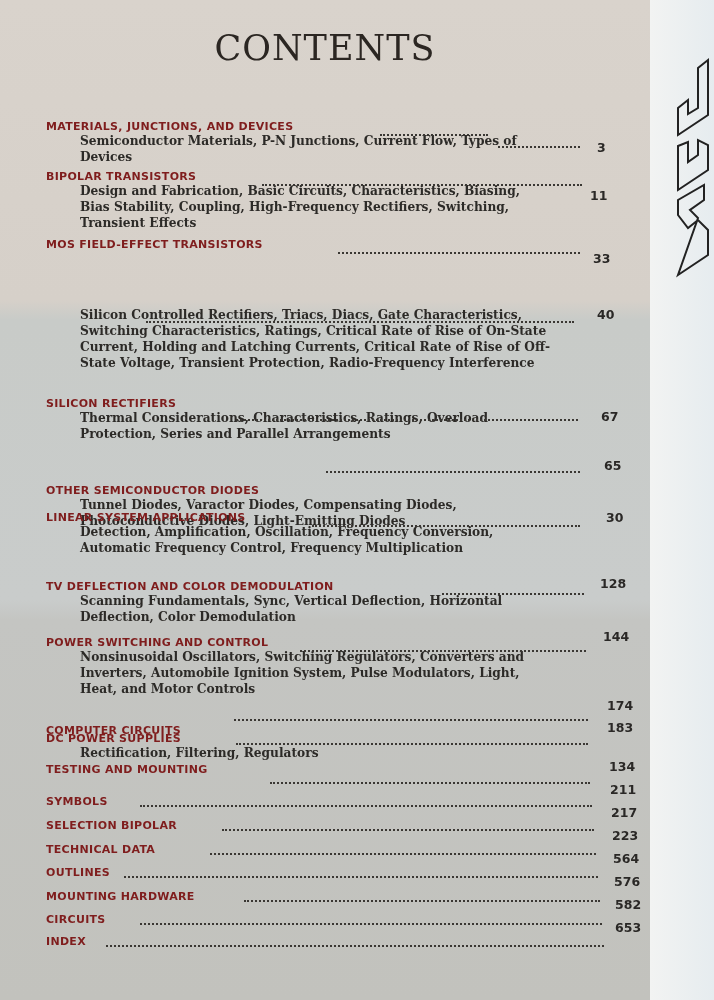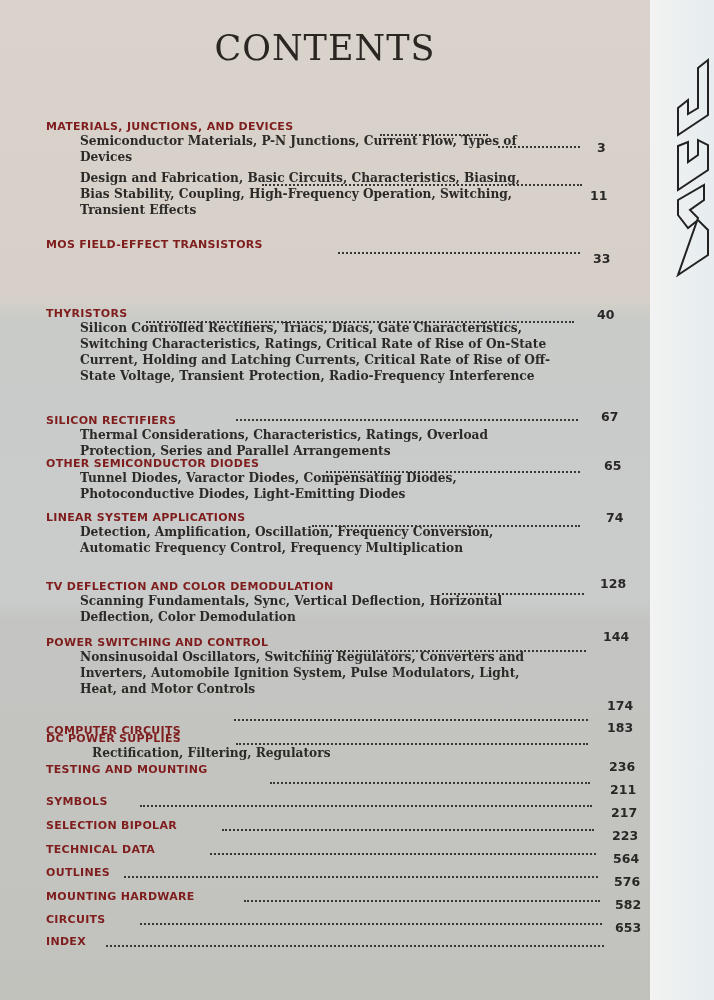--- a/index.html
+++ b/index.html
@@ -60,58 +60,58 @@
 
   <div class="entry" style="top:120px">
     <div class="head">MATERIALS, JUNCTIONS, AND DEVICES</div>
     <div class="sub">Semiconductor Materials, P-N Junctions, Current Flow, Types of Devices</div>
   </div>
   <div class="dots" style="left:380px;top:134px;width:108px"></div>
   <div class="dots" style="left:498px;top:146px;width:82px"></div>
   <div class="pg" style="left:597px;top:140px">3</div>
 
   <div class="entry" style="top:170px">
-    <div class="sub">Design and Fabrication, Basic Circuits, Characteristics, Biasing, Bias Stability, Coupling, High-Frequency Operation, Switching, Transient Effects</div>
+    <div class="head">BIPOLAR TRANSISTORS</div>
+    <div class="sub">Design and Fabrication, Basic Circuits, Characteristics, Biasing, Bias Stability, Coupling, High-Frequency Rectifiers, Switching, Transient Effects</div>
   </div>
   <div class="dots" style="left:262px;top:184px;width:320px"></div>
   <div class="pg" style="left:590px;top:188px">11</div>
 
   <div class="entry" style="top:238px">
     <div class="head">MOS FIELD-EFFECT TRANSISTORS</div>
   </div>
   <div class="dots" style="left:338px;top:252px;width:242px"></div>
   <div class="pg" style="left:593px;top:251px">33</div>
 
   <div class="entry" style="top:307px">
-    <div class="head">THYRISTORS</div>
     <div class="sub">Silicon Controlled Rectifiers, Triacs, Diacs, Gate Characteristics, Switching Characteristics, Ratings, Critical Rate of Rise of On-State Current, Holding and Latching Currents, Critical Rate of Rise of Off-State Voltage, Transient Protection, Radio-Frequency Interference</div>
   </div>
   <div class="dots" style="left:146px;top:321px;width:428px"></div>
   <div class="pg" style="left:597px;top:307px">40</div>
 
-  <div class="entry" style="top:414px">
+  <div class="entry" style="top:397px">
     <div class="head">SILICON RECTIFIERS</div>
     <div class="sub">Thermal Considerations, Characteristics, Ratings, Overload Protection, Series and Parallel Arrangements</div>
   </div>
   <div class="dots" style="left:236px;top:419px;width:342px"></div>
   <div class="pg" style="left:601px;top:409px">67</div>
 
-  <div class="entry" style="top:457px">
+  <div class="entry" style="top:484px">
     <div class="head">OTHER SEMICONDUCTOR DIODES</div>
     <div class="sub">Tunnel Diodes, Varactor Diodes, Compensating Diodes, Photoconductive Diodes, Light-Emitting Diodes</div>
   </div>
   <div class="dots" style="left:326px;top:471px;width:254px"></div>
   <div class="pg" style="left:604px;top:458px">65</div>
 
   <div class="entry" style="top:511px">
     <div class="head">LINEAR SYSTEM APPLICATIONS</div>
     <div class="sub">Detection, Amplification, Oscillation, Frequency Conversion, Automatic Frequency Control, Frequency Multiplication</div>
   </div>
   <div class="dots" style="left:312px;top:525px;width:268px"></div>
-  <div class="pg" style="left:606px;top:510px">74</div>
+  <div class="pg" style="left:606px;top:510px">30</div>
 
   <div class="entry" style="top:580px">
     <div class="head">TV DEFLECTION AND COLOR DEMODULATION</div>
     <div class="sub">Scanning Fundamentals, Sync, Vertical Deflection, Horizontal Deflection, Color Demodulation</div>
   </div>
   <div class="dots" style="left:442px;top:593px;width:142px"></div>
   <div class="pg" style="left:600px;top:576px">128</div>
 
   <div class="entry" style="top:636px">
     <div class="head">POWER SWITCHING AND CONTROL</div>
@@ -121,30 +121,30 @@
   <div class="pg" style="left:603px;top:629px">144</div>
 
   <div class="entry" style="top:724px">
     <div class="head">COMPUTER CIRCUITS</div>
   </div>
   <div class="dots" style="left:234px;top:719px;width:354px"></div>
   <div class="pg" style="left:607px;top:698px">174</div>
 
   <div class="entry" style="top:732px">
     <div class="head">DC POWER SUPPLIES</div>
-    <div class="sub" style="margin-left:46px">Rectification, Filtering, Regulators</div>
+    <div class="sub" style="margin-left:34px">Rectification, Filtering, Regulators</div>
   </div>
   <div class="dots" style="left:236px;top:743px;width:352px"></div>
   <div class="pg" style="left:607px;top:720px">183</div>
 
   <div class="entry" style="top:763px">
     <div class="head">TESTING AND MOUNTING</div>
   </div>
   <div class="dots" style="left:270px;top:782px;width:320px"></div>
-  <div class="pg" style="left:609px;top:759px">236</div>
+  <div class="pg" style="left:609px;top:759px">134</div>
 
   <div class="entry" style="top:795px">
     <div class="head">SYMBOLS</div>
   </div>
   <div class="dots" style="left:140px;top:805px;width:452px"></div>
   <div class="pg" style="left:610px;top:782px">211</div>
 
   <div class="entry" style="top:819px">
     <div class="head">SELECTION BIPOLAR</div>
   </div>

